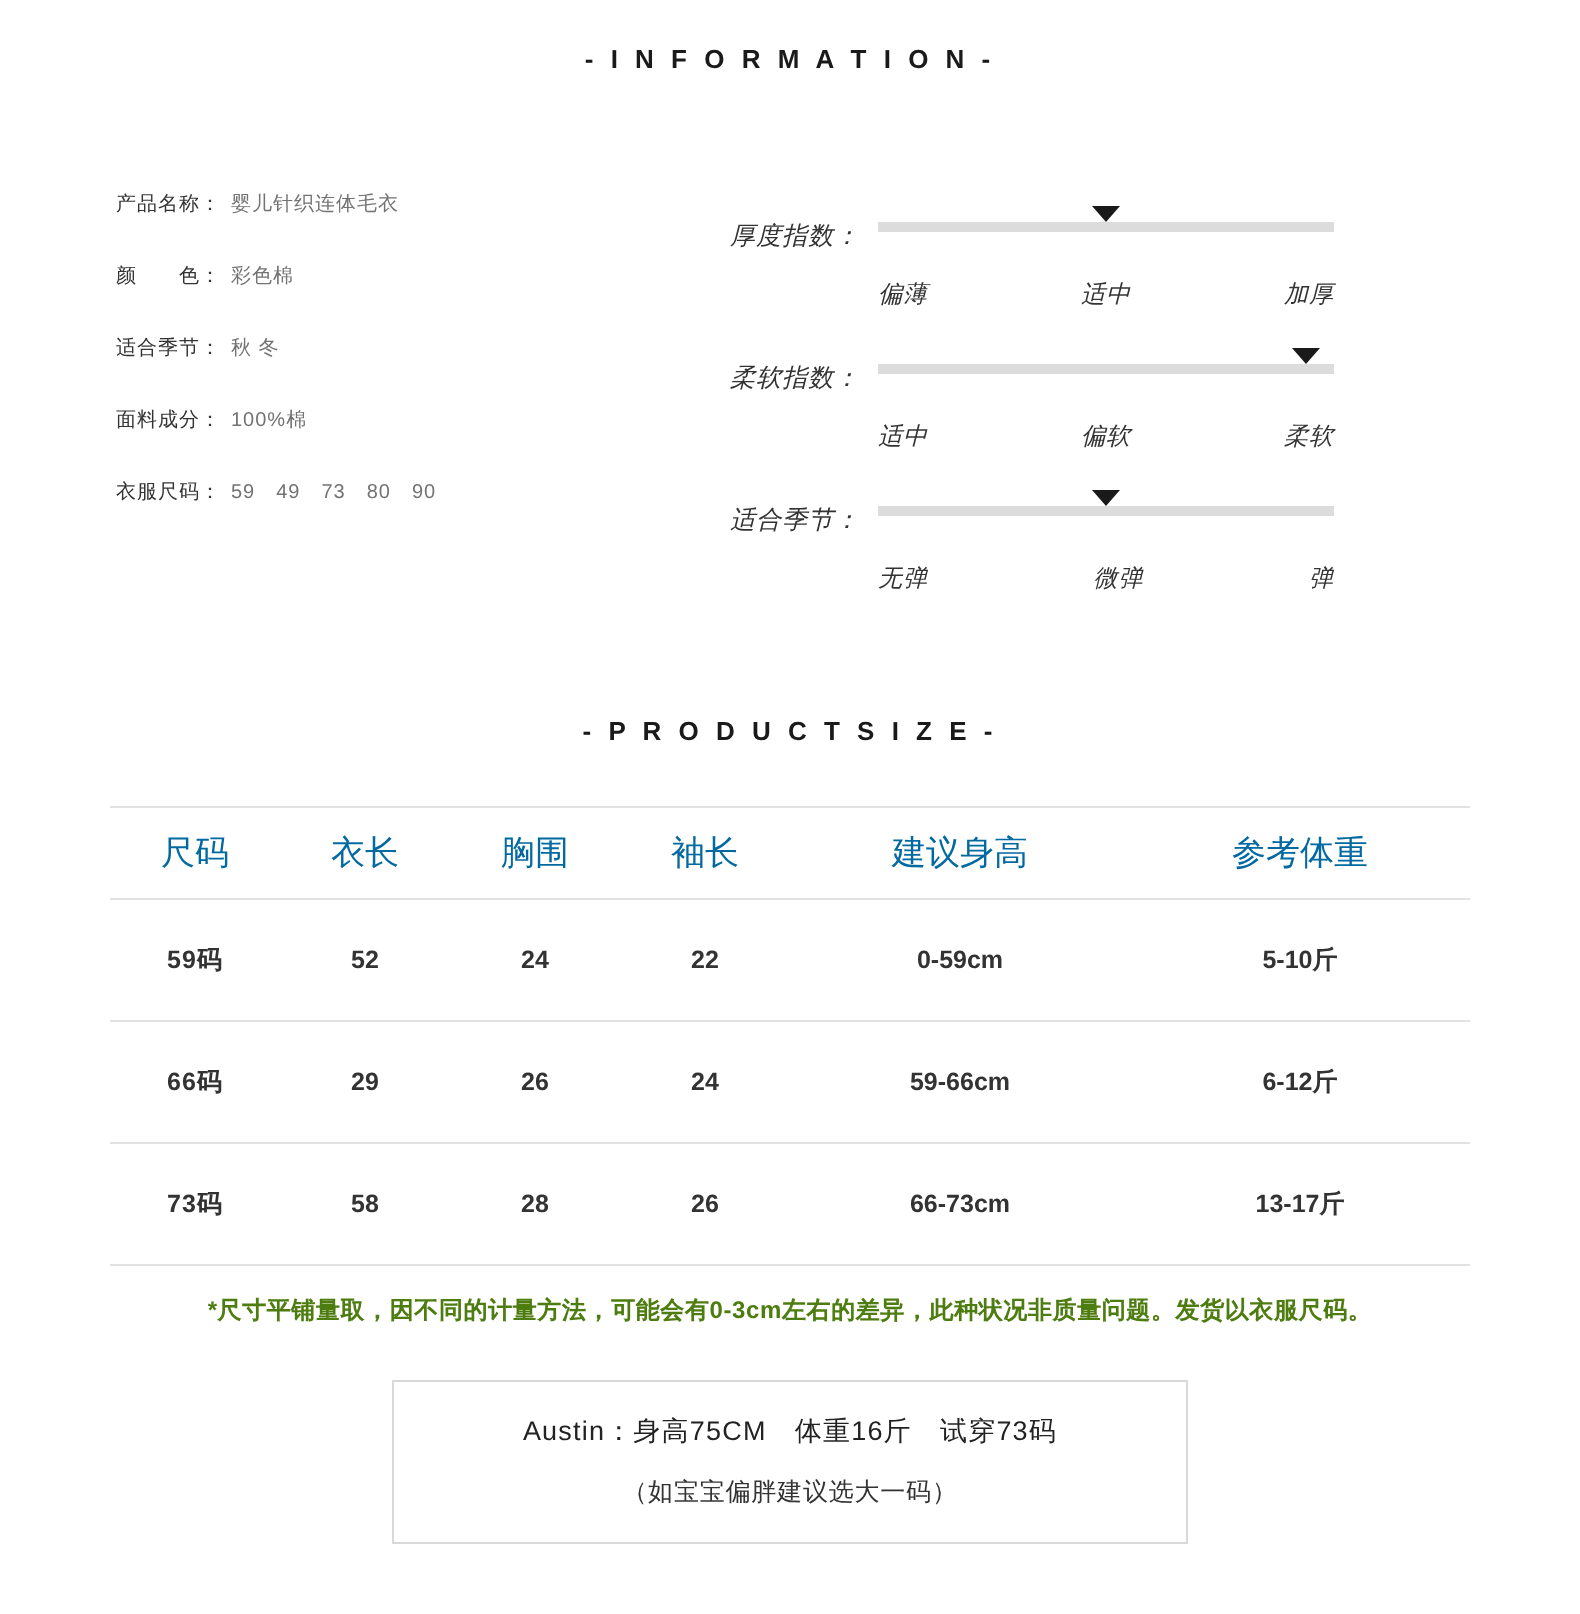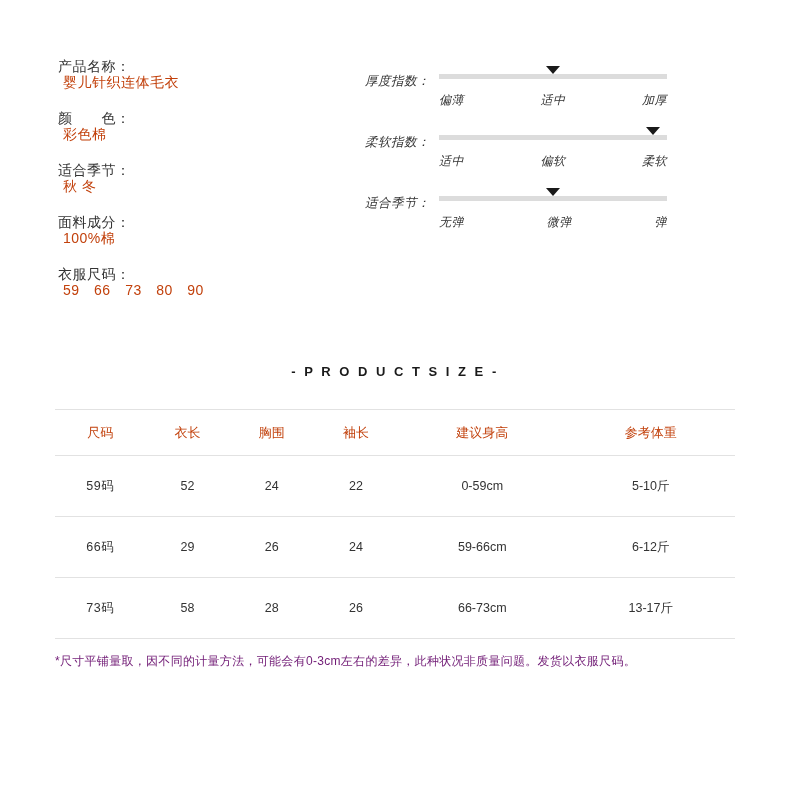--- a/index.html
+++ b/index.html
@@ -33,33 +33,32 @@
     margin-top: 58px;
     padding: 0 55px 0 58px;
     align-items: flex-start;
   }
   .spec-list {
     width: 300px;
     flex: none;
   }
   .spec-row {
     display: flex;
-    font-size: 14px;
+    font-size: 10px;
     color: #333333;
     margin-bottom: 20px;
     line-height: 16px;
     white-space: nowrap;
-    flex-direction: column;
   }
   .spec-label {
     color: #333333;
     letter-spacing: 0.5px;
   }
   .spec-value {
-    color: #c2410c;
+    color: #737373;
     margin-left: 5px;
     letter-spacing: 0.5px;
   }
 
   .meters {
     flex: 1;
     padding-top: 4px;
     font-style: italic;
   }
   .meter-row {
@@ -94,21 +93,21 @@
     width: 0;
     height: 0;
     border-left: 7px solid transparent;
     border-right: 7px solid transparent;
     border-top: 8px solid #1a1a1a;
     transform: translateX(-50%);
   }
   .meter-scale {
     display: flex;
     justify-content: space-between;
-    margin-top: 13px;
+    margin-top: 23px;
     font-size: 12px;
     color: #333333;
   }
   .meter-scale span { letter-spacing: 0.5px; }
 
   
   #size-title { margin-top: 46px; }
 
   .table-wrap {
     margin: 30px 55px 0 55px;
@@ -117,37 +116,39 @@
     width: 100%;
     border-collapse: collapse;
     font-size: 12.5px;
     color: #333333;
   }
   table.size-table th,
   table.size-table td {
     border-bottom: 1px solid #e2e2e2;
     text-align: center;
     height: 61px;
-    font-weight: normal;
+    font-weight: bold;
     padding: 0;
   }
   table.size-table thead th {
     border-top: 1px solid #e2e2e2;
-    font-size: 13px;
-    color: #c2410c;
+    font-size: 17px;
+    color: #0369a1;
     font-weight: normal;
     height: 46px;
   }
   table.size-table tbody td:first-child { letter-spacing: 0.5px; }
 
   .table-note {
+    text-align: center;
     font-size: 12px;
-    color: #701a75;
+    color: #4d7c0f;
     margin-top: 14px;
     letter-spacing: 0.3px;
+    font-weight: bold;
   }
 
   
   .model-box {
     width: 398px;
     margin: 26px auto 0 auto;
     border: 1px solid #d9d9d9;
     padding: 16px 0 16px 0;
     text-align: center;
   }
@@ -161,20 +162,21 @@
     color: #333333;
     margin-top: 13px;
     letter-spacing: 0.4px;
   }
 </style>
 </head>
 <body>
 
 <div>
 
+  <div class="section-title" id="info-title">-  I N F O R M A T I O N  -</div>
 
   <div class="info-wrap">
 
     <div class="spec-list">
       <div class="spec-row">
         <span class="spec-label">产品名称：</span>
         <span class="spec-value">婴儿针织连体毛衣</span>
       </div>
       <div class="spec-row">
         <span class="spec-label">颜　　色：</span>
@@ -183,21 +185,21 @@
       <div class="spec-row">
         <span class="spec-label">适合季节：</span>
         <span class="spec-value">秋 冬</span>
       </div>
       <div class="spec-row">
         <span class="spec-label">面料成分：</span>
         <span class="spec-value">100%棉</span>
       </div>
       <div class="spec-row">
         <span class="spec-label">衣服尺码：</span>
-        <span class="spec-value">59　66　73　80　90</span>
+        <span class="spec-value">59　49　73　80　90</span>
       </div>
     </div>
 
     <div class="meters">
 
       <div class="meter-row">
         <div class="meter-label">厚度指数：</div>
         <div class="meter-body">
           <div class="meter-bar">
             <div class="meter-caret" id="caret0" style="left: 50%;"></div>
@@ -281,14 +283,18 @@
           <td>28</td>
           <td>26</td>
           <td>66-73cm</td>
           <td>13-17斤</td>
         </tr>
       </tbody>
     </table>
 
     <div class="table-note">*尺寸平铺量取，因不同的计量方法，可能会有0-3cm左右的差异，此种状况非质量问题。发货以衣服尺码。</div>
 
+    <div class="model-box">
+      <div class="model-line1">Austin：身高75CM　体重16斤　试穿73码</div>
+      <div class="model-line2">（如宝宝偏胖建议选大一码）</div>
+    </div>
   </div>
 </div>
 
 </body></html>

